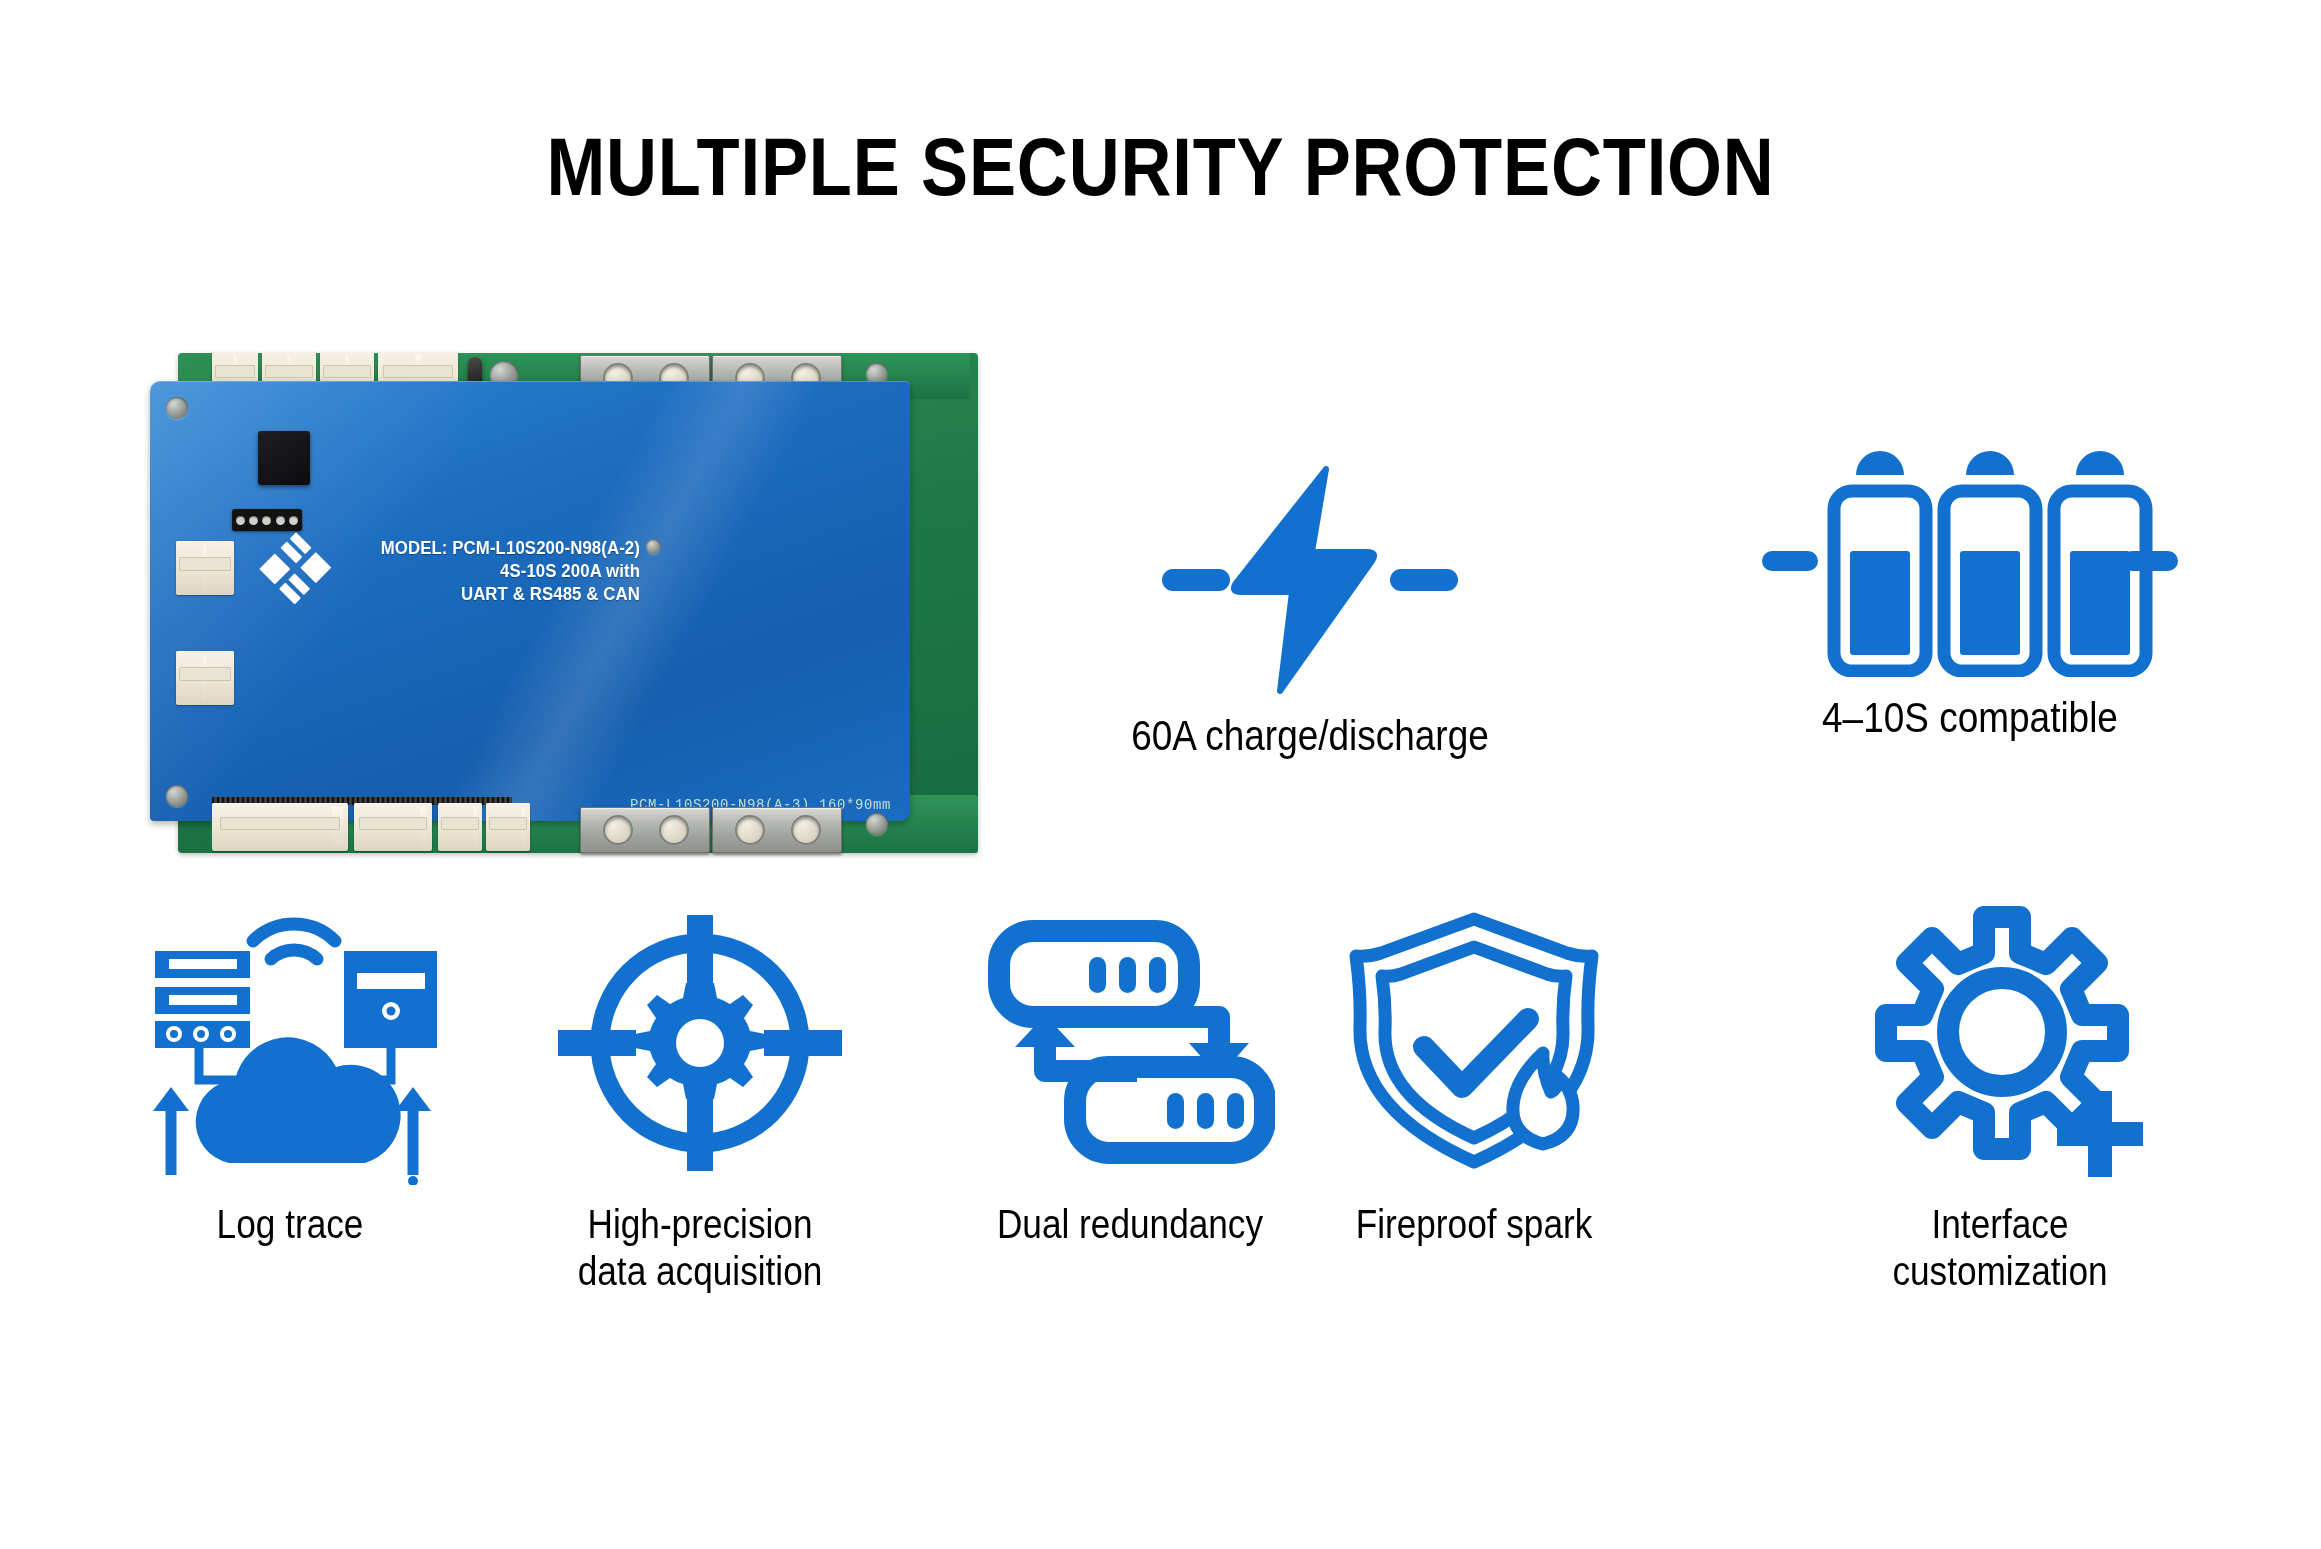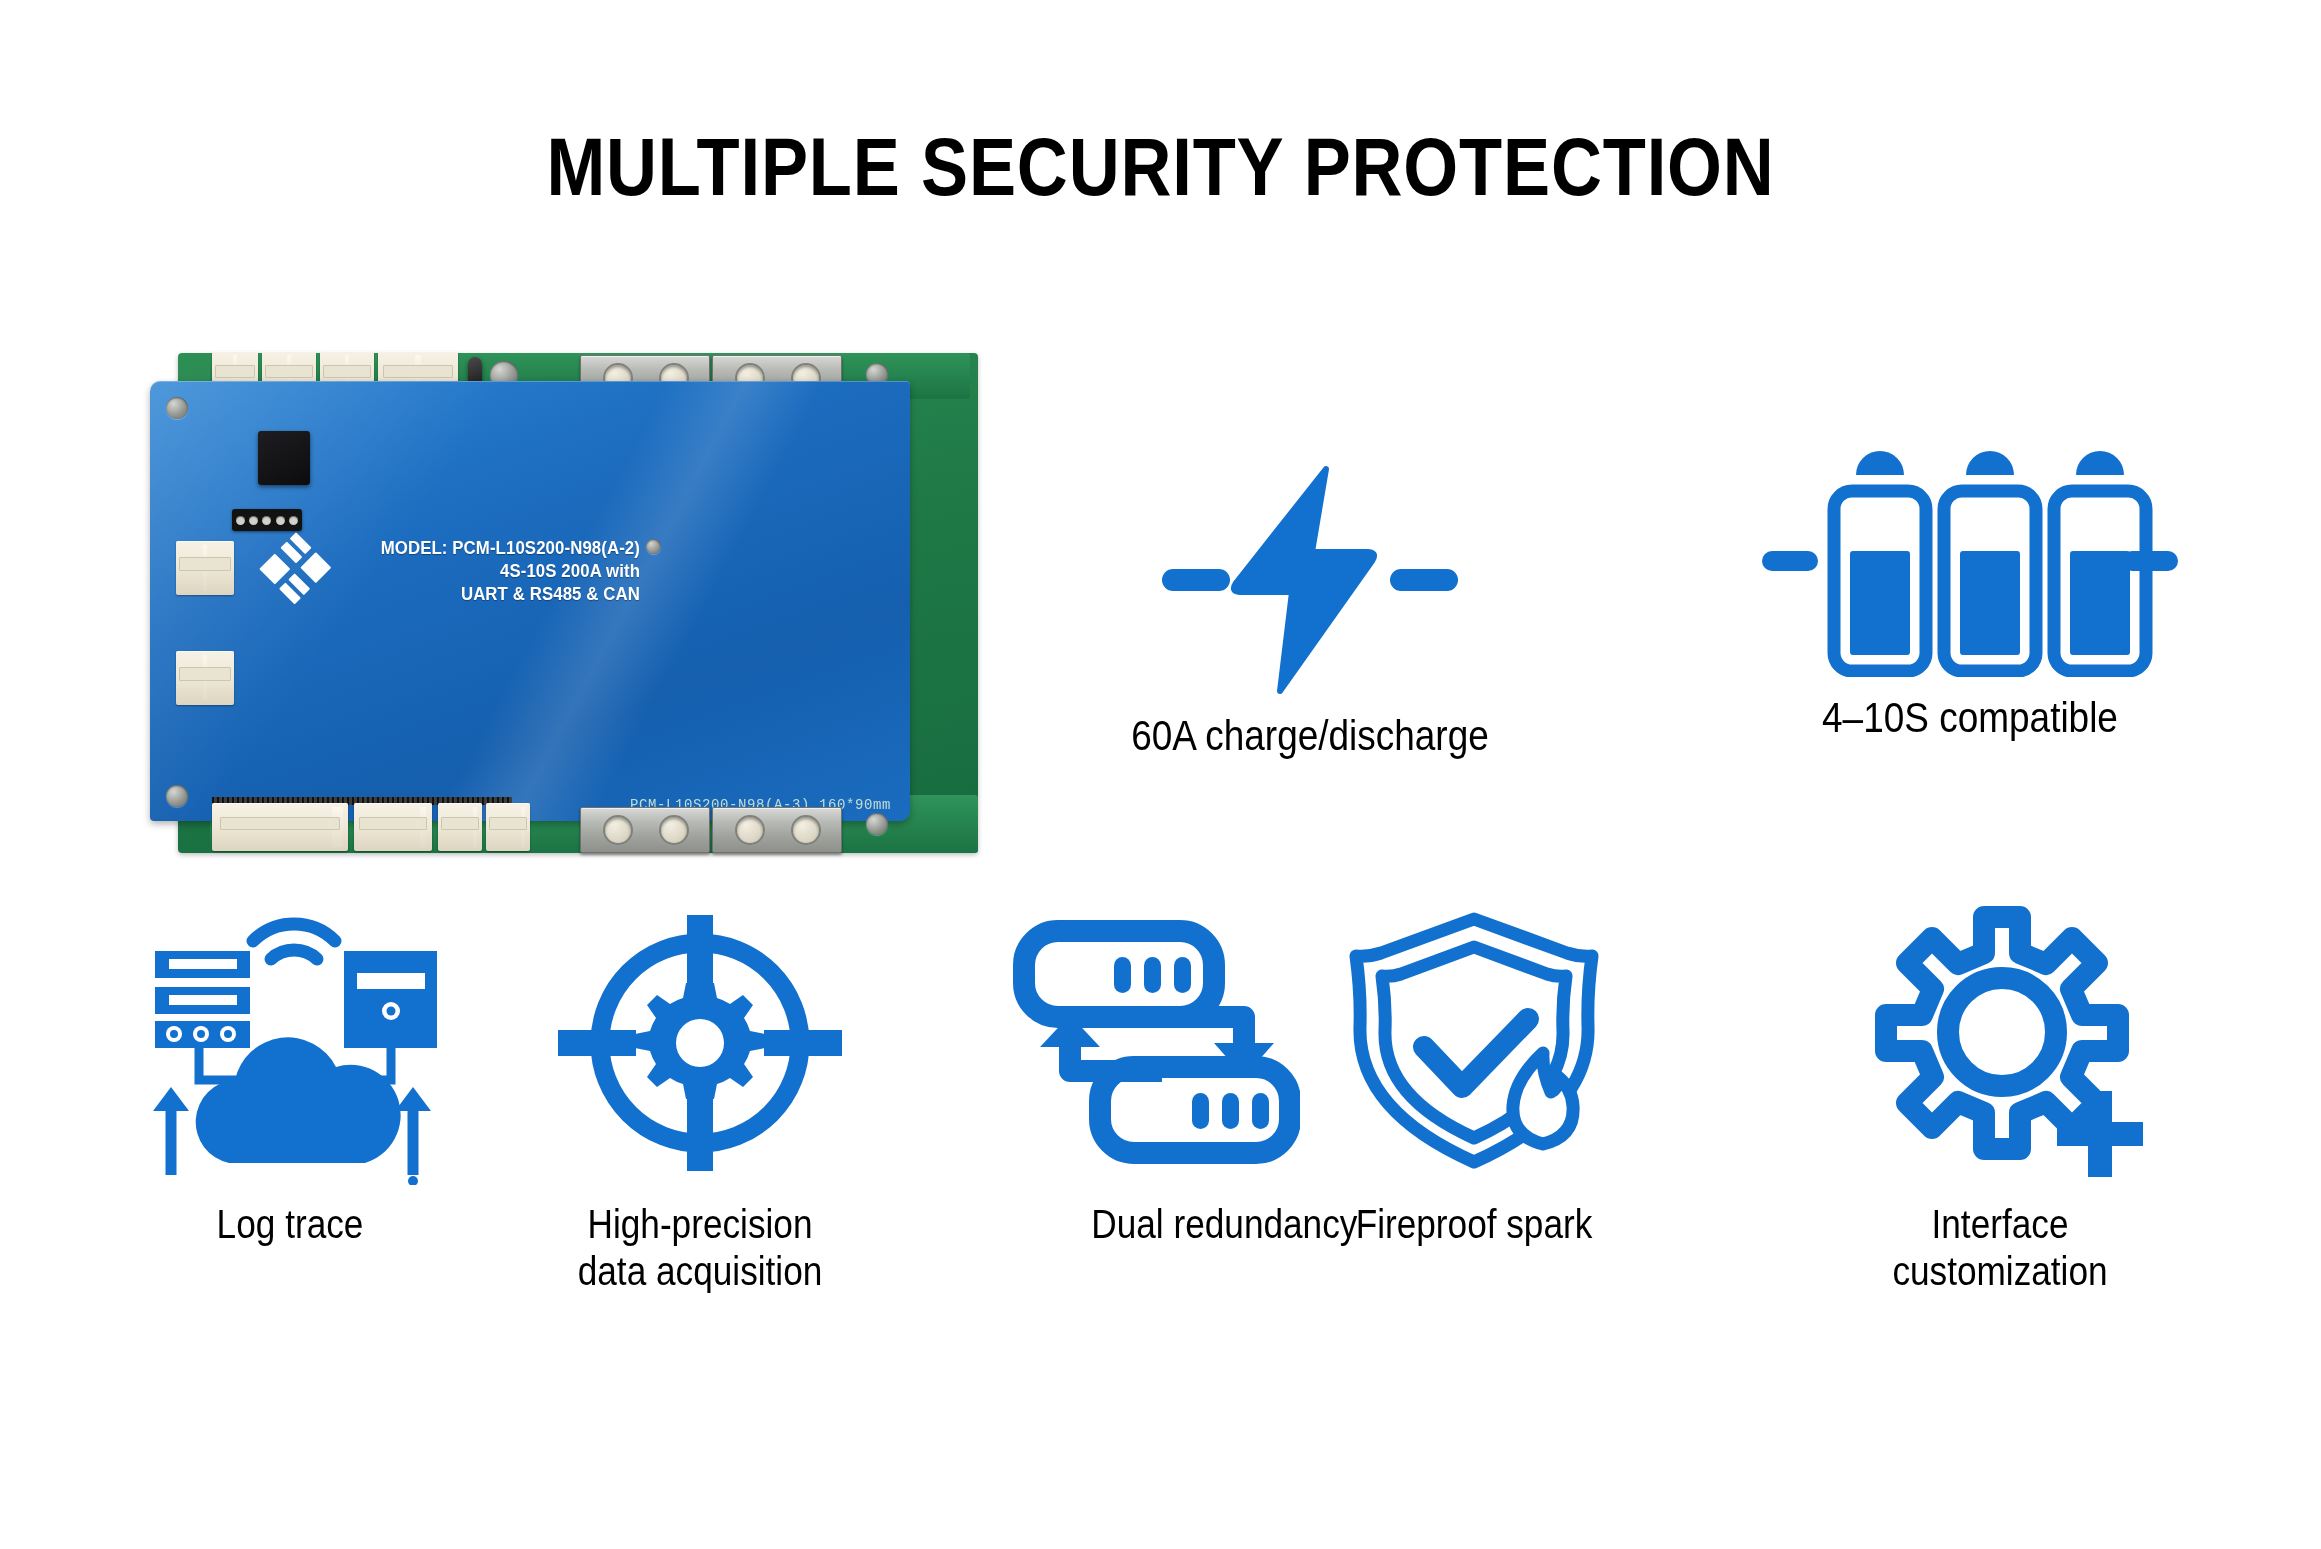--- a/index.html
+++ b/index.html
@@ -136,21 +136,21 @@
   
   .feature.top .flabel{font-size:42px;}
 
   #f-charge{left:1030px;top:455px;width:560px;}
   #f-charge .ficon{height:240px;}
   #f-cells{left:1640px;top:437px;width:660px;}
   #f-cells .ficon{height:240px;}
 
   #f-log{left:60px;top:895px;width:460px;}
   #f-precision{left:460px;top:895px;width:480px;}
-  #f-dual{left:925px;top:895px;width:460px;text-align:right;}
+  #f-dual{left:900px;top:895px;width:460px;}
   #f-fire{left:1264px;top:895px;width:420px;}
   #f-iface{left:1740px;top:895px;width:520px;}
   .feature.bottom .ficon{height:290px;align-items:center;}
 </style>
 </head>
 <body>
 
 <div id="page-title">MULTIPLE SECURITY PROTECTION</div>
 
 <div id="pcb-photo">

